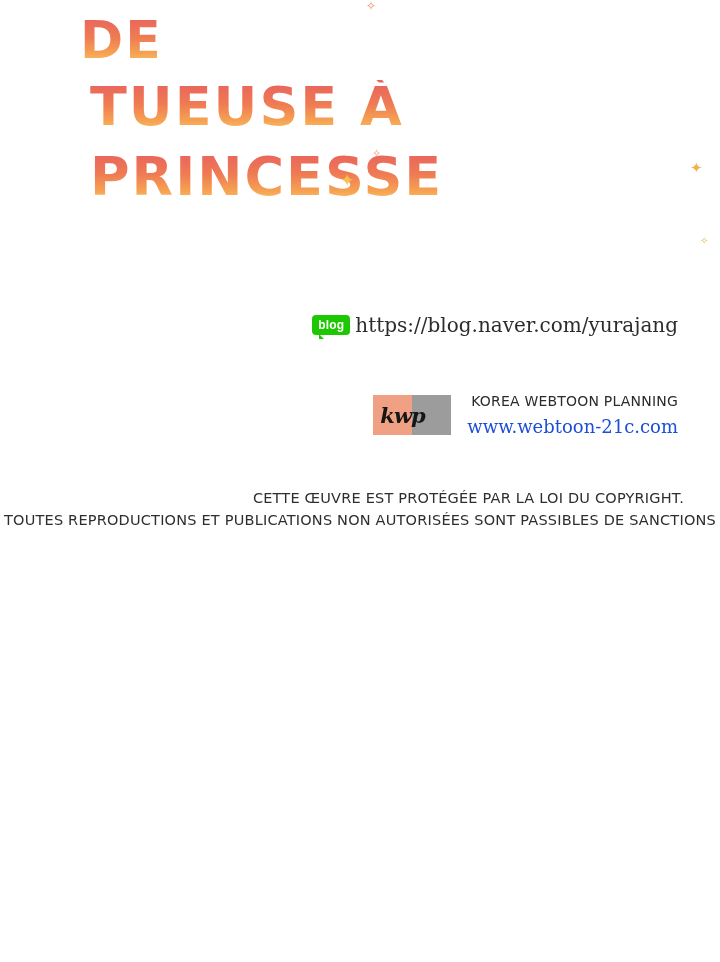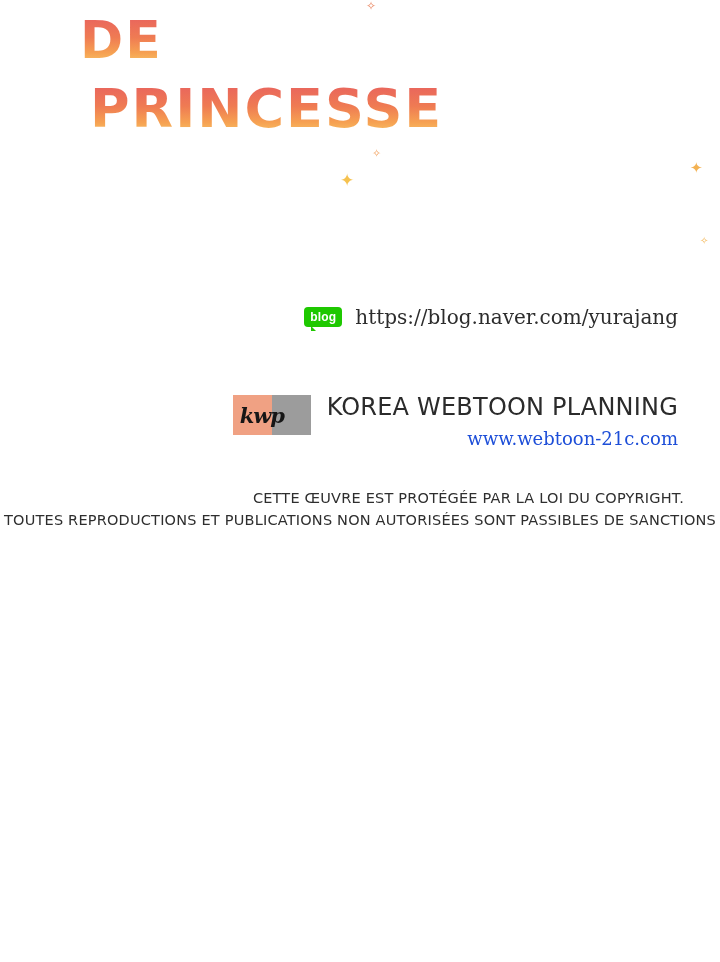--- a/index.html
+++ b/index.html
@@ -77,24 +77,25 @@
     box-sizing: border-box;
   }
   .copyright-line {
     font-family: "DejaVu Serif", serif;
     font-size: 20px;
     color: #2c2c2c;
     letter-spacing: 0.3px;
     white-space: nowrap;
   }
   .blog-row {
+    margin-top: 8px;
     display: flex;
     justify-content: flex-end;
     align-items: center;
-    gap: 13px;
+    gap: 5px;
   }
   .blog-badge {
     display: inline-flex;
     align-items: center;
     justify-content: center;
     background: #1ec800;
     color: #ffffff;
     font-family: "Liberation Sans", sans-serif;
     font-size: 12px;
     font-weight: bold;
@@ -163,21 +164,21 @@
     font-size: 21px;
     color: #161616;
     letter-spacing: -1px;
     white-space: nowrap;
   }
   .publisher-text {
     text-align: right;
   }
   .publisher-name {
     font-family: "DejaVu Sans", sans-serif;
-    font-size: 24px;
+    font-size: 14px;
     color: #2b2b2b;
     letter-spacing: 0.2px;
     white-space: nowrap;
   }
   .publisher-site {
     margin-top: 7px;
     font-family: "DejaVu Serif", serif;
     font-size: 18px;
     color: #1d4ed8;
     white-space: nowrap;
@@ -200,20 +201,21 @@
     letter-spacing: 0.2px;
     line-height: 1.55;
     white-space: nowrap;
   }
 </style>
 </head>
 <body>
 
 <div class="title-block">
   <div class="title-line title-line-1">DE</div>
+  <div class="title-line title-line-2">TUEUSE À</div>
   <div class="title-line title-line-3">PRINCESSE</div>
 </div>
 
 <div class="sparkle sp1">✦</div>
 <div class="sparkle sp2">✧</div>
 <div class="sparkle sp3">✦</div>
 <div class="sparkle sp4">✧</div>
 <div class="sparkle sp5">✧</div>
 
 <div class="credits">

